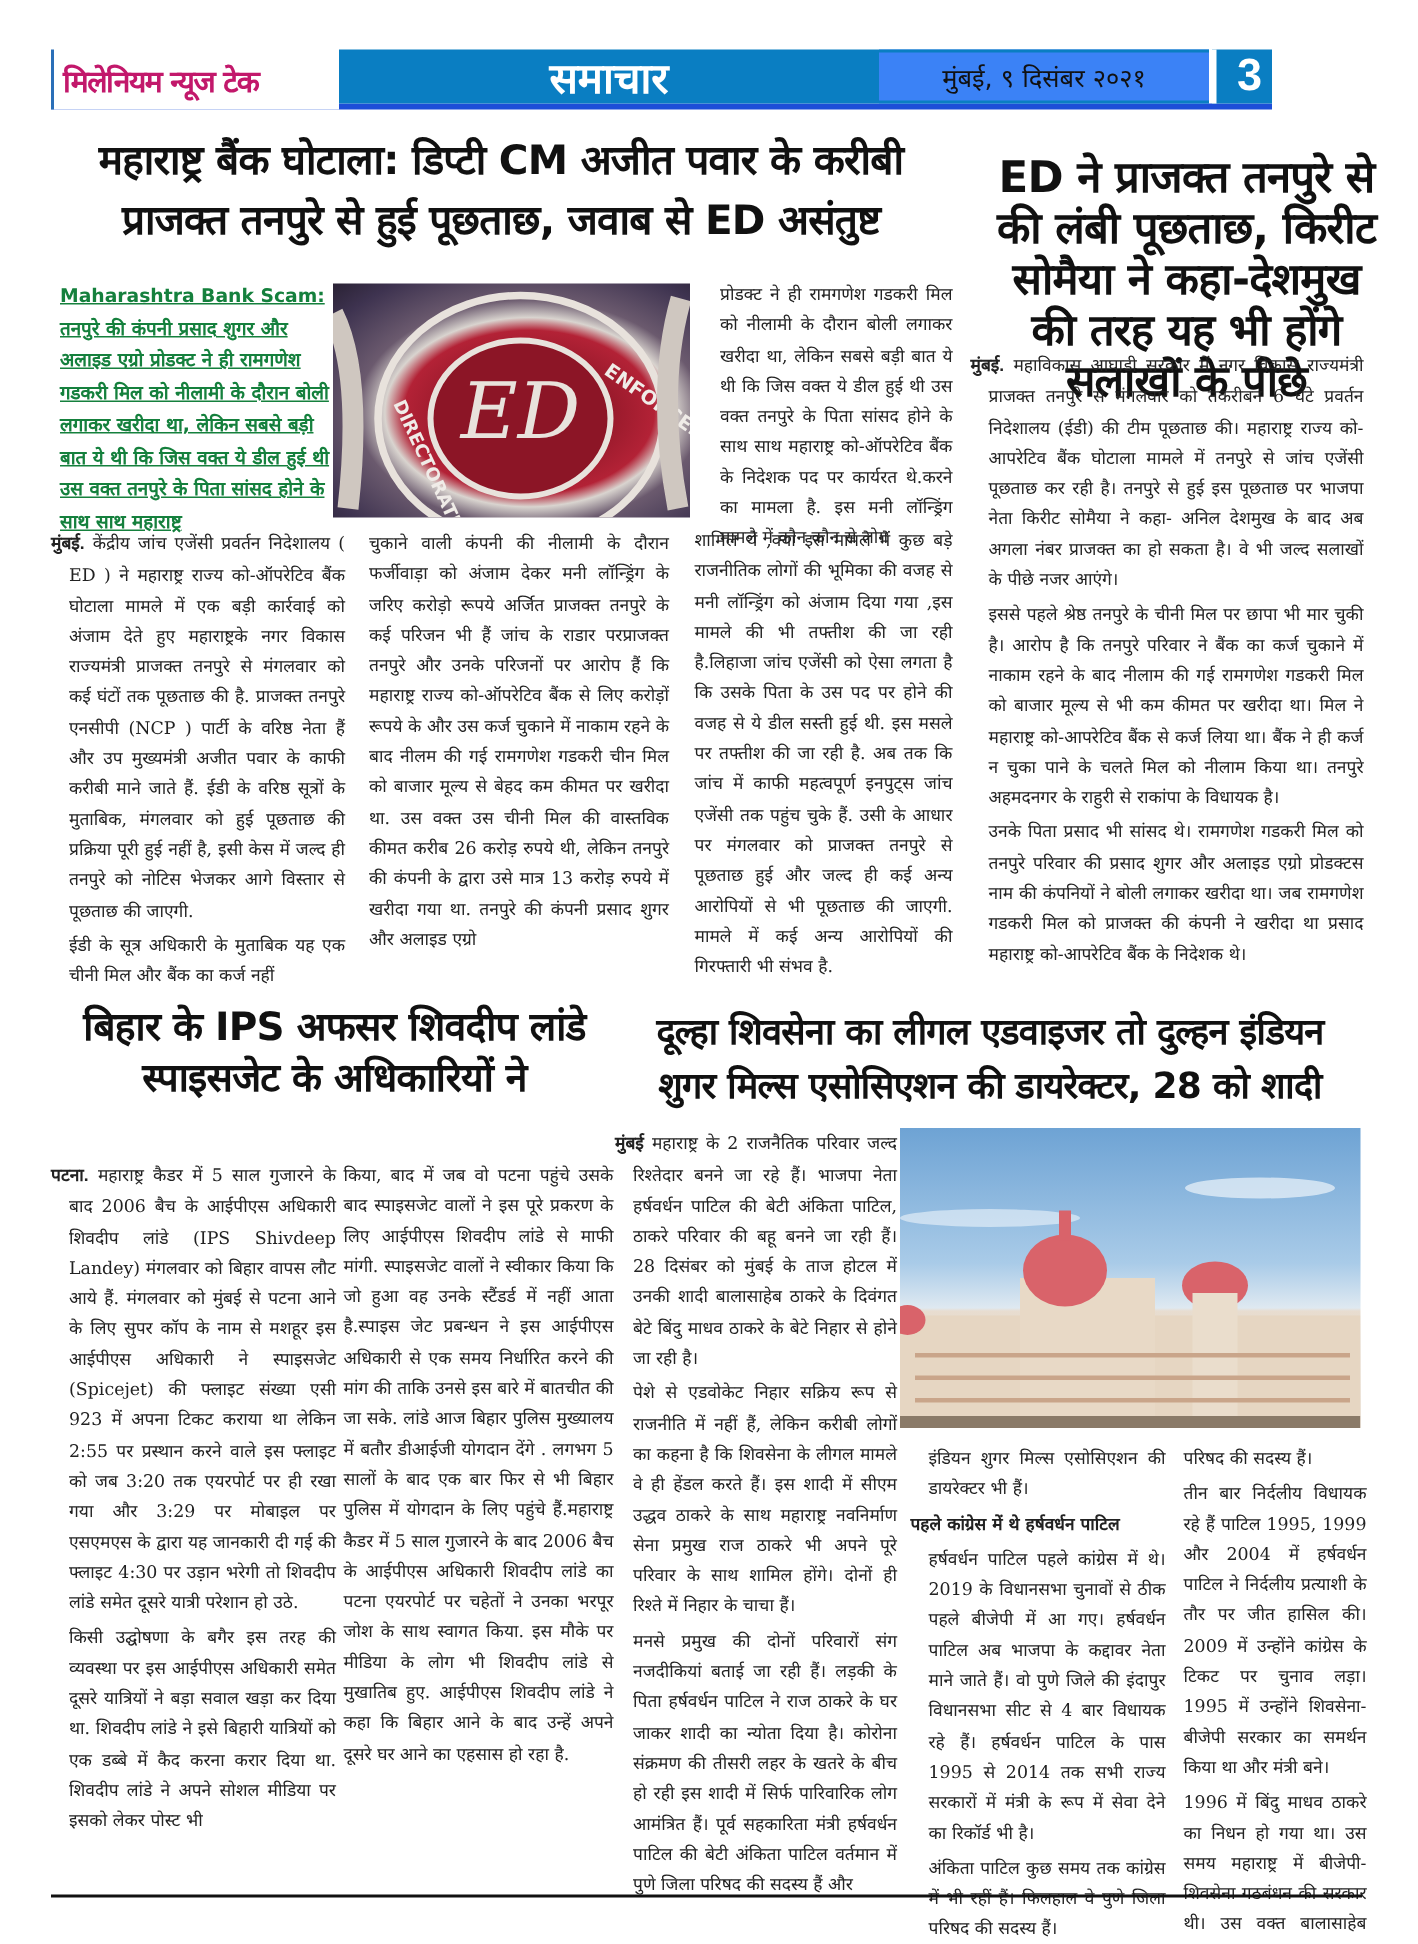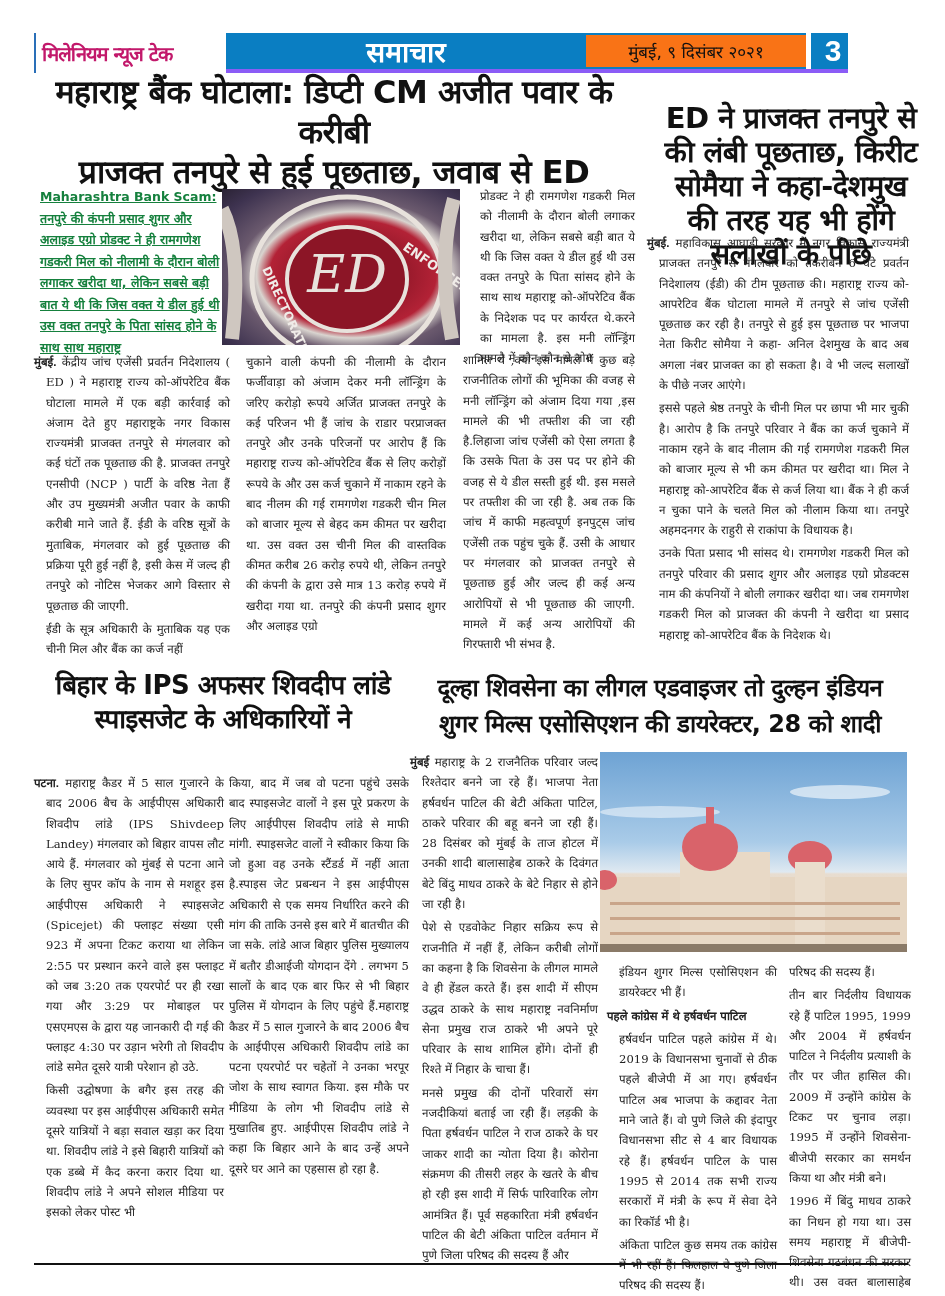--- a/index.html
+++ b/index.html
@@ -1,21 +1,21 @@
 <!DOCTYPE html>
 <html><head>
 <meta charset="utf-8">
 <style>
 *{box-sizing:border-box;margin:0;padding:0}
 body{width:945px;height:1296px;background:#fff;font-family:"DejaVu Sans","Liberation Sans",sans-serif;color:#111;position:relative;overflow:hidden}
 .abs{position:absolute}
-.masthead{left:34px;top:33px;width:814px;height:40px;display:flex;border-bottom:4px solid #8b5cf6}
+.masthead{left:34px;top:33px;width:814px;height:40px;display:flex;border-bottom:4px solid #1d4ed8}
 .mh-brand{width:192px;height:40px;border-left:2px solid #2a6fb8;color:#c2186b;font-weight:bold;font-size:20px;display:flex;align-items:center;padding-left:6px;letter-spacing:-1px;background:#fff}
 .mh-section{flex:1;background:#0a7ec2;color:#ffffff;font-weight:bold;font-size:28px;display:flex;align-items:center;justify-content:center}
-.mh-date{width:220px;background:#f97316;border-top:2px solid #0a7ec2;border-bottom:2px solid #0a7ec2;font-size:17px;display:flex;align-items:center;justify-content:center;color:#111}
+.mh-date{width:220px;background:#3b82f6;border-top:2px solid #0a7ec2;border-bottom:2px solid #0a7ec2;font-size:17px;display:flex;align-items:center;justify-content:center;color:#111}
 .mh-sep{width:10px;background:#0a7ec2;border-left:3px solid #fff;margin-left:2px}
 .mh-page{width:30px;background:#0a7ec2;color:#fff;font-weight:bold;font-size:30px;display:flex;align-items:center;justify-content:center;font-family:"Liberation Sans",sans-serif}
 .hl{font-weight:bold;color:#111;text-align:center;letter-spacing:-0.5px}
 .body{font-family:"DejaVu Serif","Liberation Serif",serif;font-size:11.6px;line-height:20.3px;text-align:justify;color:#222}
 .body p{text-indent:0;padding-left:12px;margin-bottom:3px}
 .body p .lead{margin-left:-12px}
 .body b{font-family:Liberation Sans, sans-serif}
 .kicker{font-family:"DejaVu Sans","Liberation Sans",sans-serif;font-size:12.5px;line-height:21.5px;text-decoration:underline;font-weight:bold;color:#15803d}
 .img{overflow:hidden}
 .subhead{font-weight:bold;font-family:"DejaVu Sans",sans-serif;font-size:11.5px;padding-left:0!important}
@@ -25,21 +25,21 @@
 <body>
 
 <div class="abs masthead">
   <div class="mh-brand">मिलेनियम न्यूज टेक</div>
   <div class="mh-section">समाचार</div>
   <div class="mh-date">मुंबई, ९ दिसंबर २०२१</div>
   <div class="mh-sep"></div>
   <div class="mh-page">3</div>
 </div>
 
-<div class="abs hl" style="left:34px;top:72px;width:600px;font-size:32px;line-height:40px">
+<div class="abs hl" style="left:34px;top:88px;width:600px;font-size:27px;line-height:40px">
   <div>महाराष्ट्र बैंक घोटाला: डिप्टी CM अजीत पवार के करीबी</div>
   <div>प्राजक्त तनपुरे से हुई पूछताछ, जवाब से ED असंतुष्ट</div>
 </div>
 
 <div class="abs kicker" style="left:40px;top:186px;width:180px">Maharashtra Bank Scam: तनपुरे की कंपनी प्रसाद शुगर और अलाइड एग्रो प्रोडक्ट ने ही रामगणेश गडकरी मिल को नीलामी के दौरान बोली लगाकर खरीदा था, लेकिन सबसे बड़ी बात ये थी कि जिस वक्त ये डील हुई थी उस वक्त तनपुरे के पिता सांसद होने के साथ साथ महाराष्ट्र</div>
 
 <div class="abs img" style="left:222px;top:189px;width:238px;height:156px;background:radial-gradient(ellipse at 55% 55%,#7a1020 0%,#9a1a2c 30%,#b32236 45%,#d9d4cf 52%,#6b5a6e 62%,#3e3350 85%,#2a2234 100%)">
   <svg width="238" height="156" viewBox="0 0 238 156">
     <ellipse cx="125" cy="90" rx="95" ry="82" fill="none" stroke="#e8e2dc" stroke-width="5"></ellipse>
     <ellipse cx="125" cy="90" rx="60" ry="52" fill="#8c1526" stroke="#e8e2dc" stroke-width="4"></ellipse>

